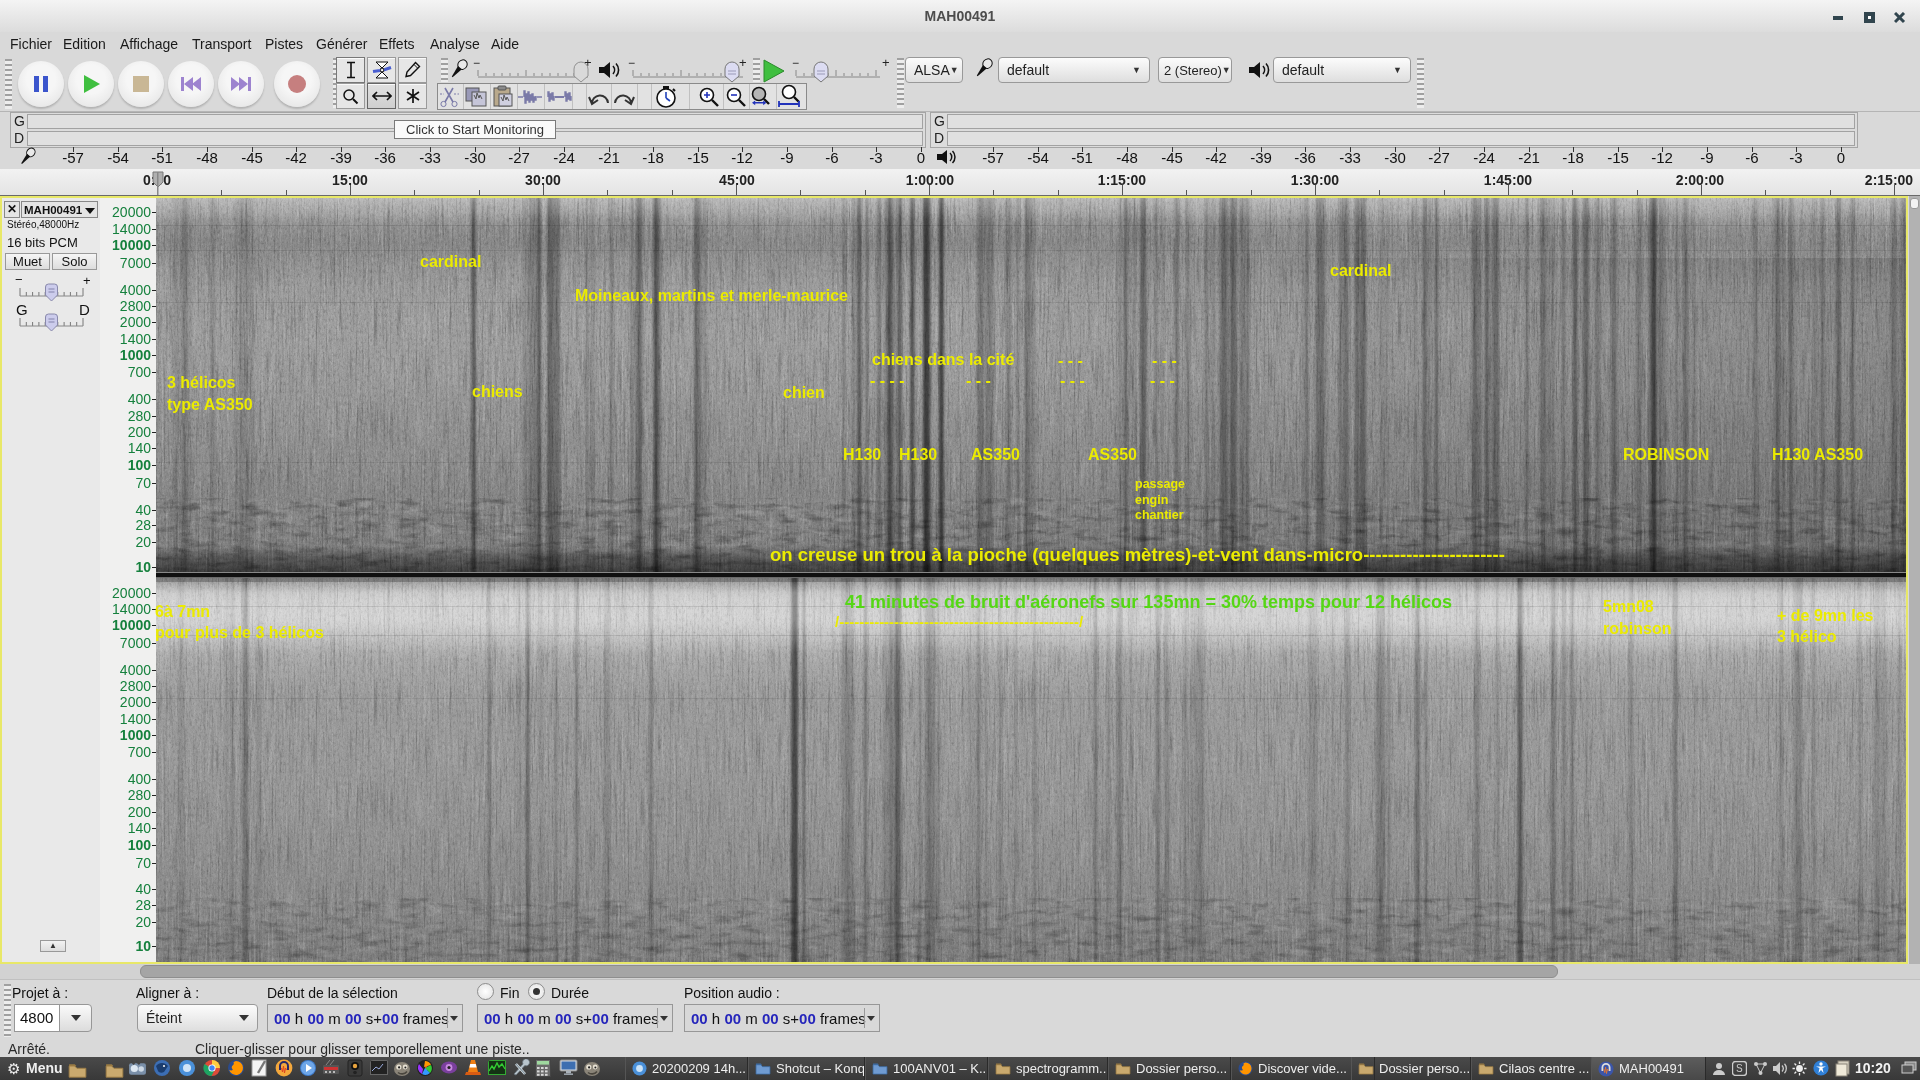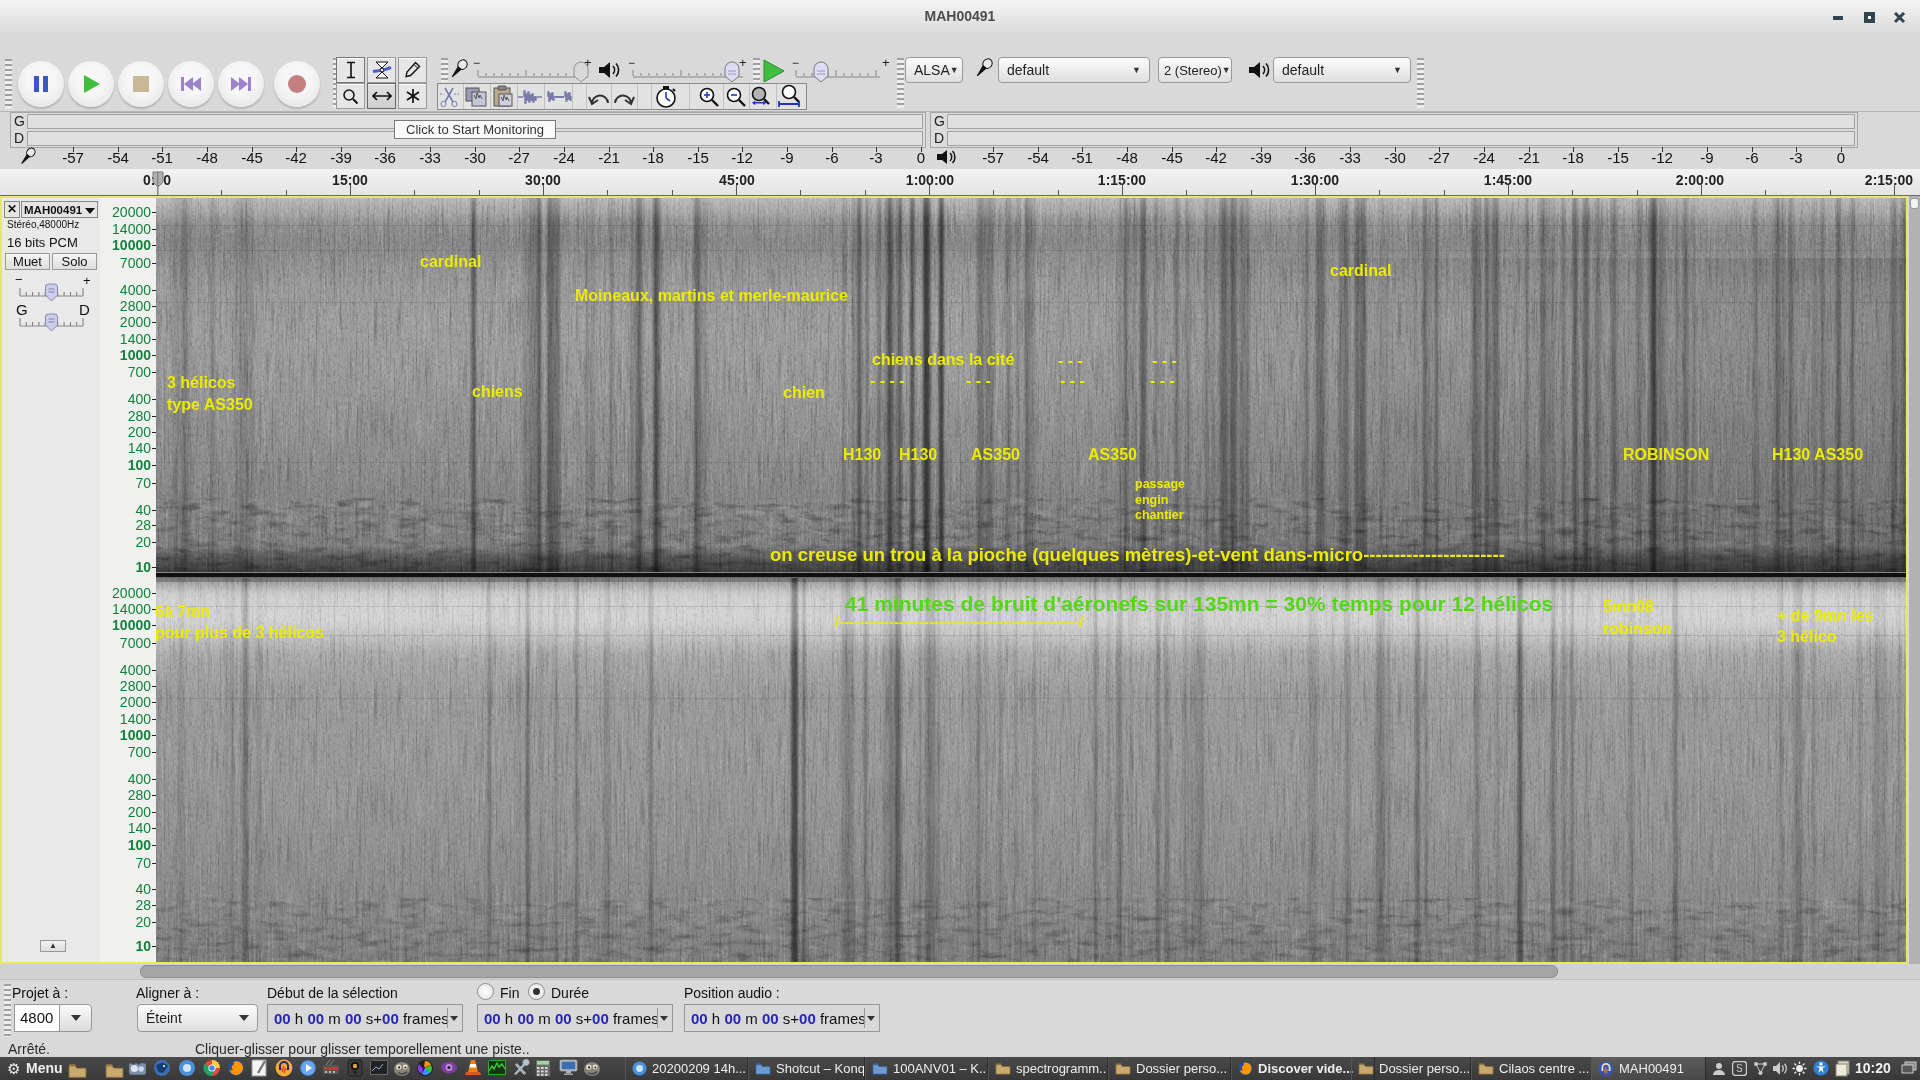--- a/index.html
+++ b/index.html
@@ -34,21 +34,21 @@
 
 #trackarea{position:absolute;left:0;top:196px;width:1920px;height:768px;background:#d9d9d9}
 #trackborder{position:absolute;left:0;top:0;width:1908px;height:768px;border:2px solid #e8e868;background:#e9e9e9}
 #tpanel{position:absolute;left:2px;top:2px;width:98px;height:764px;background:#e9e9e9;font-size:13px;color:#111}
 #ruler{position:absolute;left:100px;top:2px;width:56px;height:764px;background:#f0f0ef}
 .flabel{position:absolute;right:5px;font-size:14px;color:#15803d;transform:translateY(-50%)}
 .flabel.b{font-weight:bold}
 .ftick{position:absolute;right:0;height:1px;background:#222}
 #specwrap{position:absolute;left:156px;top:2px;width:1750px;height:764px;background:#969696}
 .ytext{position:absolute;color:#ebeb00;font-size:16px;font-weight:bold;white-space:pre;z-index:30;line-height:20px}
-.gtext{position:absolute;color:#55d715;font-size:21px;font-weight:bold;white-space:pre;z-index:30}
+.gtext{position:absolute;color:#55d715;font-size:18px;font-weight:bold;white-space:pre;z-index:30}
 
 #hscroll{position:absolute;left:0;top:964px;width:1920px;height:15px;background:#d2d2d2}
 #hthumb{position:absolute;left:140px;top:1px;width:1418px;height:13px;background:#a5a5a5;border:1px solid #8e8e8e;border-radius:6px}
 #vscroll{position:absolute;left:1909px;top:196px;width:11px;height:768px;background:#b2b2b2}
 #vthumb{position:absolute;left:1px;top:2px;width:9px;height:11px;background:#f2f2f2;border:1px solid #999;border-radius:3px}
 
 #seltb{position:absolute;left:0;top:979px;width:1920px;height:61px;background:#d9d9d9;border-top:1px solid #c0c0c0;font-size:14px;color:#111}
 #seltb .lab{position:absolute;top:5px}
 .timefield{position:absolute;top:24px;height:28px;background:#d8d8d8;border:1px solid #979797;font-size:15px;display:flex;align-items:center;padding:0 20px 0 6px;color:#111}
 .timefield b{color:#2525bb;font-weight:bold}
@@ -71,20 +71,31 @@
       </svg>
   <svg class="abs" style="left:1864px;top:12px" width="12" height="12">
         <rect x="0" y="0" width="11" height="11" fill="#31454e"></rect>
         <rect x="4" y="4" width="3" height="3" fill="#fff"></rect>
       </svg>
   <svg class="abs" style="left:1894px;top:12px" width="12" height="12">
         <path d="M1 1 L10 10 M10 1 L1 10" stroke="#31454e" stroke-width="3"></path>
       </svg>
 </div>
 
+<div id="menubar">
+  <span style="left:10px">Fichier</span>
+  <span style="left:63px">Edition</span>
+  <span style="left:120px">Affichage</span>
+  <span style="left:192px">Transport</span>
+  <span style="left:265px">Pistes</span>
+  <span style="left:316px">Générer</span>
+  <span style="left:379px">Effets</span>
+  <span style="left:430px">Analyse</span>
+  <span style="left:491px">Aide</span>
+</div>
 
 <div id="toolbg"></div>
 <div id="tools">
   <div class="grip" style="left:4px;top:59px;height:50px"></div>
 
   <div class="circbtn" style="left:18px;top:61px">
     <svg width="18" height="18">
           <rect x="2" y="1" width="5" height="16" fill="#3b55cc"></rect>
           <rect x="11" y="1" width="5" height="16" fill="#3b55cc"></rect>
         </svg>
@@ -1163,21 +1174,21 @@
           <path d="M1 3 v-1.5 h5 l1.5 1.5z" fill="#3d6ea8"></path>
         </svg>100ANV01 – K...</div>
   <div class="tkwin" style="left:988px;width:120px;"><svg width="16" height="13" style="margin-right:5px;flex:none" viewBox="0 0 17 14">
           <path d="M1 3 h5 l2 2 h8 v8 H1z" fill="#c9a96e" stroke="#9a7b43" stroke-width="0.8"></path>
           <path d="M1 3 v-1.5 h5 l1.5 1.5z" fill="#9a7b43"></path>
         </svg>spectrogramm...</div>
   <div class="tkwin" style="left:1108px;width:123px;"><svg width="16" height="13" style="margin-right:5px;flex:none" viewBox="0 0 17 14">
           <path d="M1 3 h5 l2 2 h8 v8 H1z" fill="#c9a96e" stroke="#9a7b43" stroke-width="0.8"></path>
           <path d="M1 3 v-1.5 h5 l1.5 1.5z" fill="#9a7b43"></path>
         </svg>Dossier perso...</div>
-  <div class="tkwin" style="left:1231px;width:144px;font-weight:bold;"><svg width="15" height="15" style="margin-right:5px;flex:none">
+  <div class="tkwin" style="left:1231px;width:144px;"><svg width="15" height="15" style="margin-right:5px;flex:none">
           <circle cx="7.5" cy="7.5" r="7" fill="#2b4b8d"></circle>
           <path d="M7.5 1.5 a6 6 0 1 1 -5.8 7.4 c1.3 1 2.6.9 3.1-.2 -1.5-1.4-1-3 .3-3.9.9-.6.7-1.5.2-2.1 a6 6 0 0 1 2.2-1.2z" fill="#ff9500"></path>
         </svg>Discover vide...</div>
   <div class="tkwin" style="left:1351px;width:120px;"><svg width="16" height="13" style="margin-right:5px;flex:none" viewBox="0 0 17 14">
           <path d="M1 3 h5 l2 2 h8 v8 H1z" fill="#c9a96e" stroke="#9a7b43" stroke-width="0.8"></path>
           <path d="M1 3 v-1.5 h5 l1.5 1.5z" fill="#9a7b43"></path>
         </svg>Dossier perso...</div>
   <div class="tkwin" style="left:1471px;width:131px;"><svg width="16" height="13" style="margin-right:5px;flex:none" viewBox="0 0 17 14">
           <path d="M1 3 h5 l2 2 h8 v8 H1z" fill="#c9a96e" stroke="#9a7b43" stroke-width="0.8"></path>
           <path d="M1 3 v-1.5 h5 l1.5 1.5z" fill="#9a7b43"></path>

